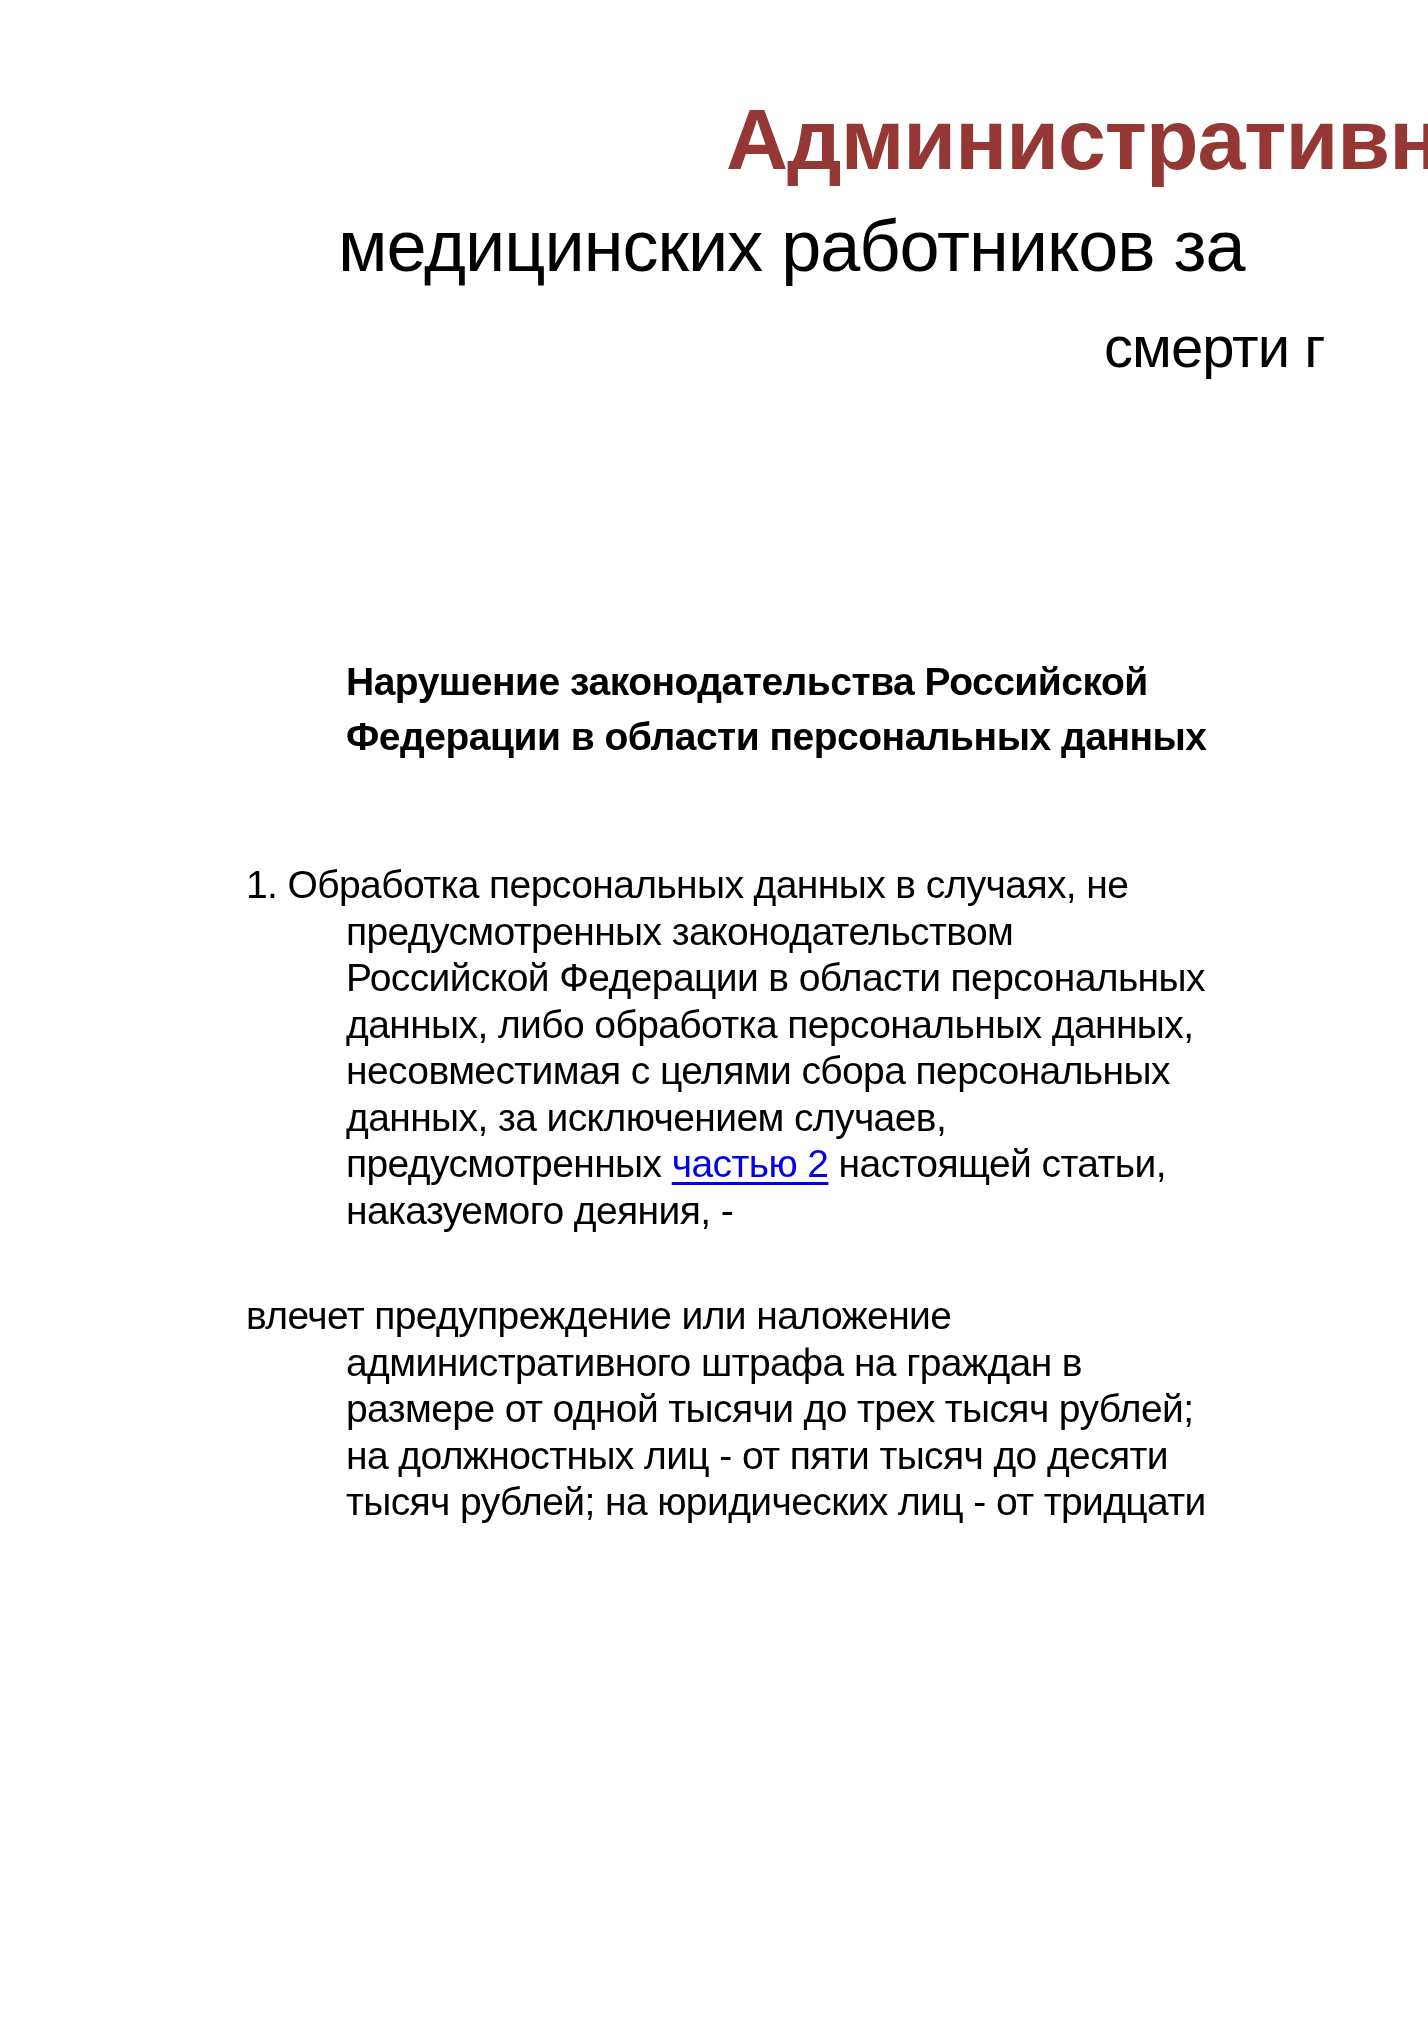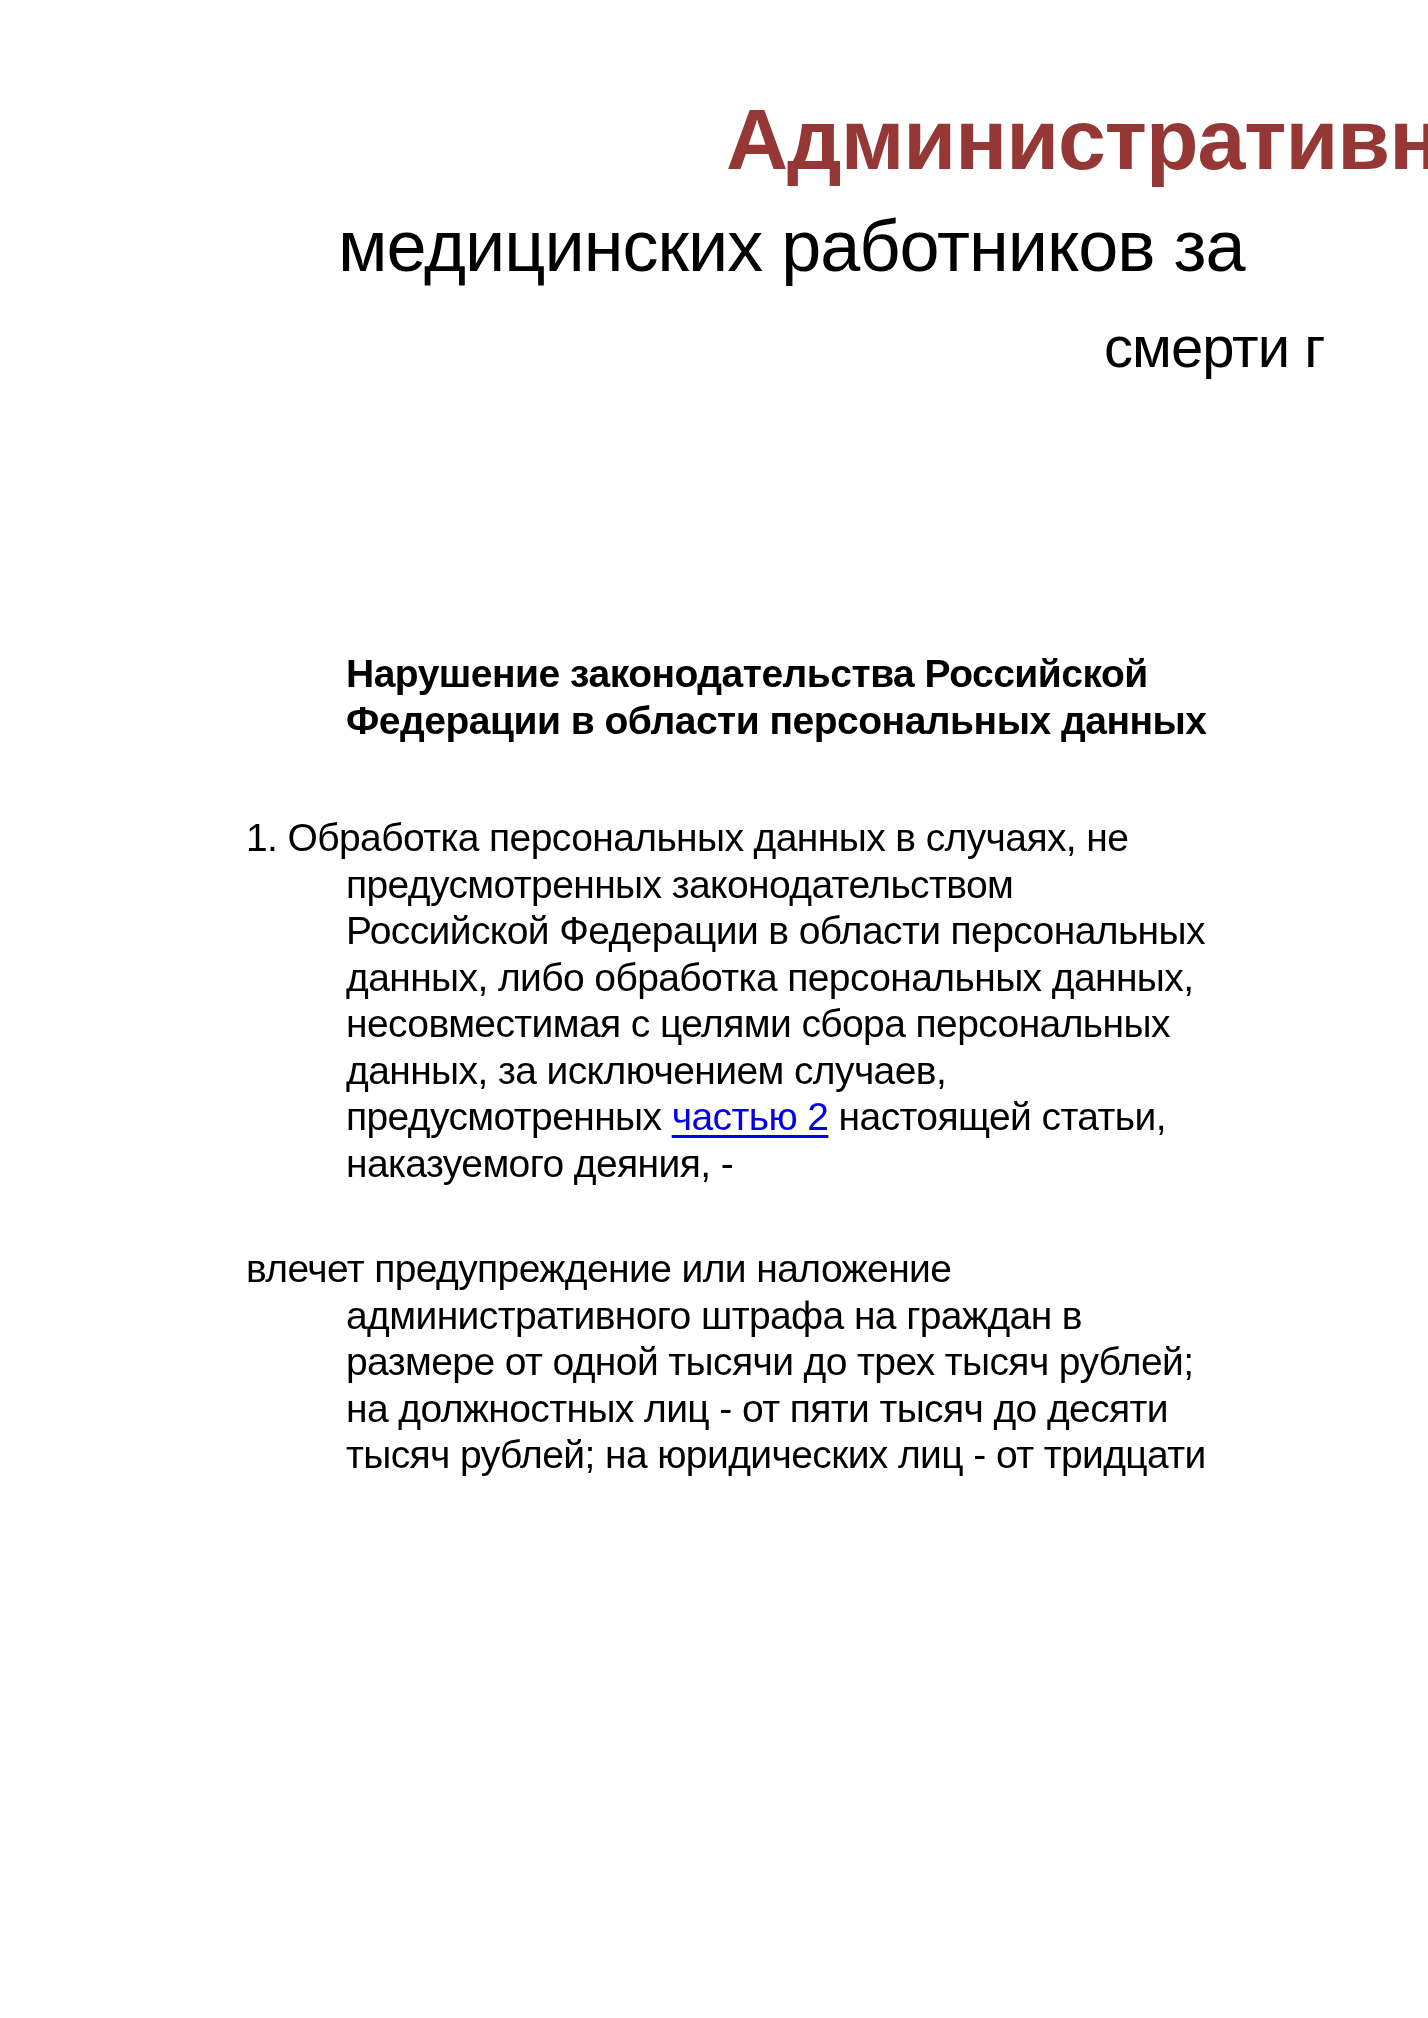--- a/index.html
+++ b/index.html
@@ -66,28 +66,30 @@
       top: 650px;
       width: 1060px;
       font-size: 39px;
       font-weight: bold;
       line-height: 47px;
       letter-spacing: -0.5px;
     }
     .article-subtitle .line {
       display: block;
       white-space: nowrap;
+      margin-top: 8px;
     }
     .body-block {
       position: absolute;
       left: 246px;
       width: 1150px;
       font-size: 39px;
       line-height: 46.5px;
       letter-spacing: -0.6px;
+      margin-top: 47px;
     }
     .body-block .line {
       display: block;
       white-space: nowrap;
     }
     .body-block .line.indent {
       padding-left: 100px;
     }
     .block-1 { top: 815px; }
     .block-2 { top: 1246px; }

